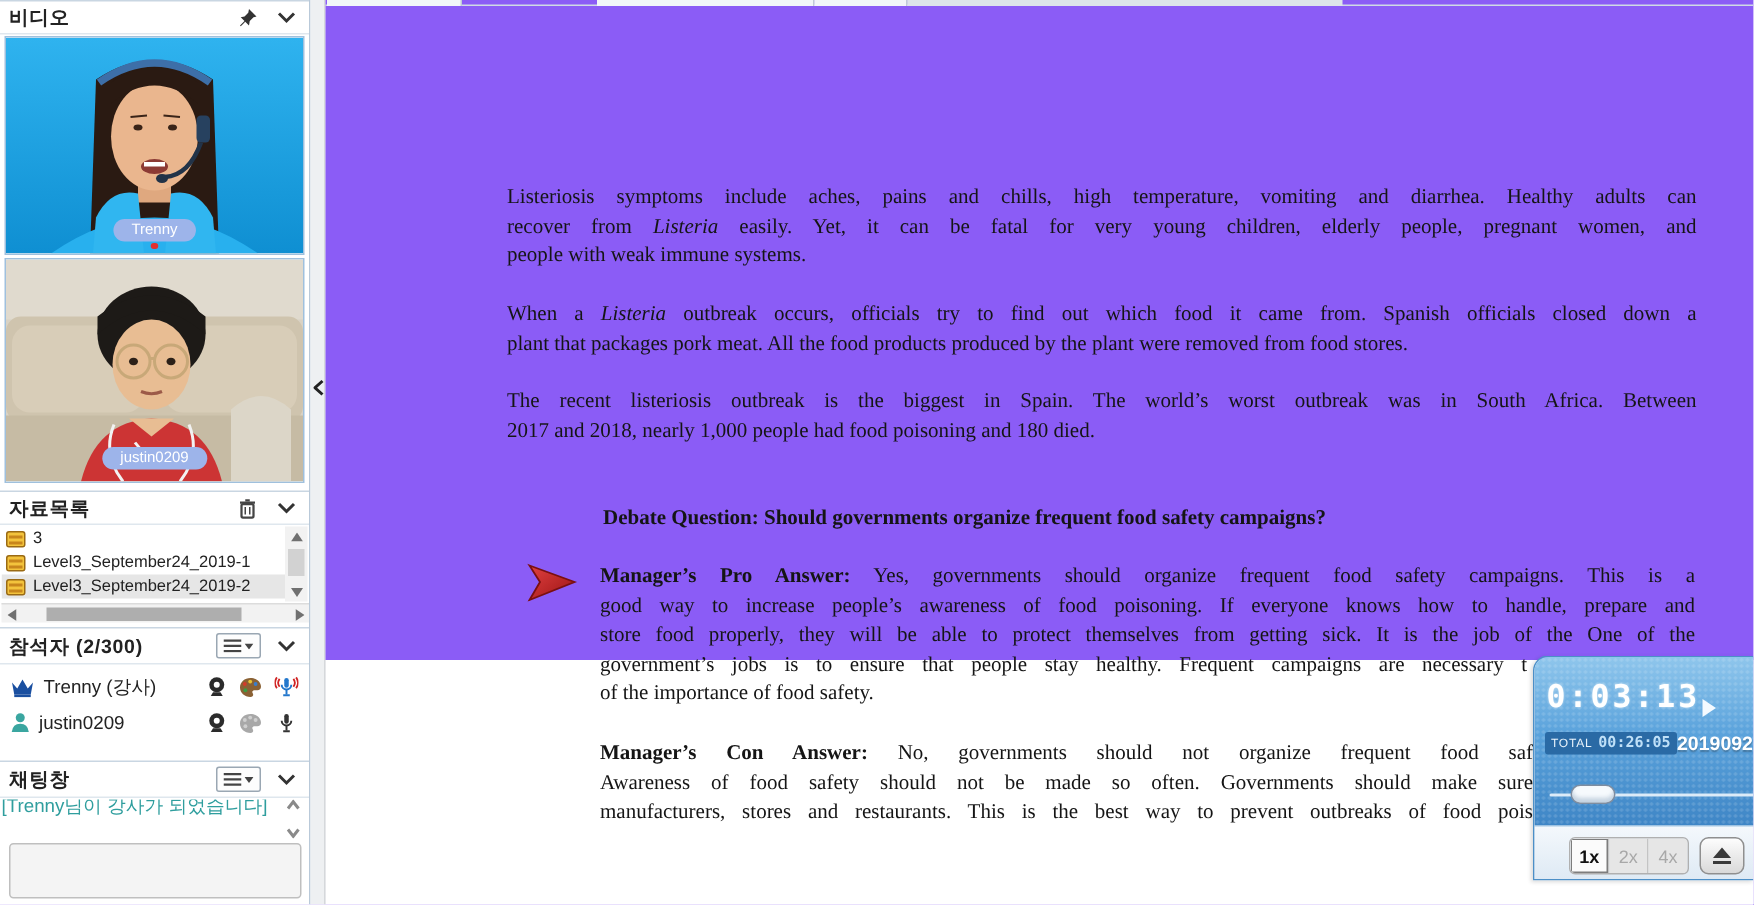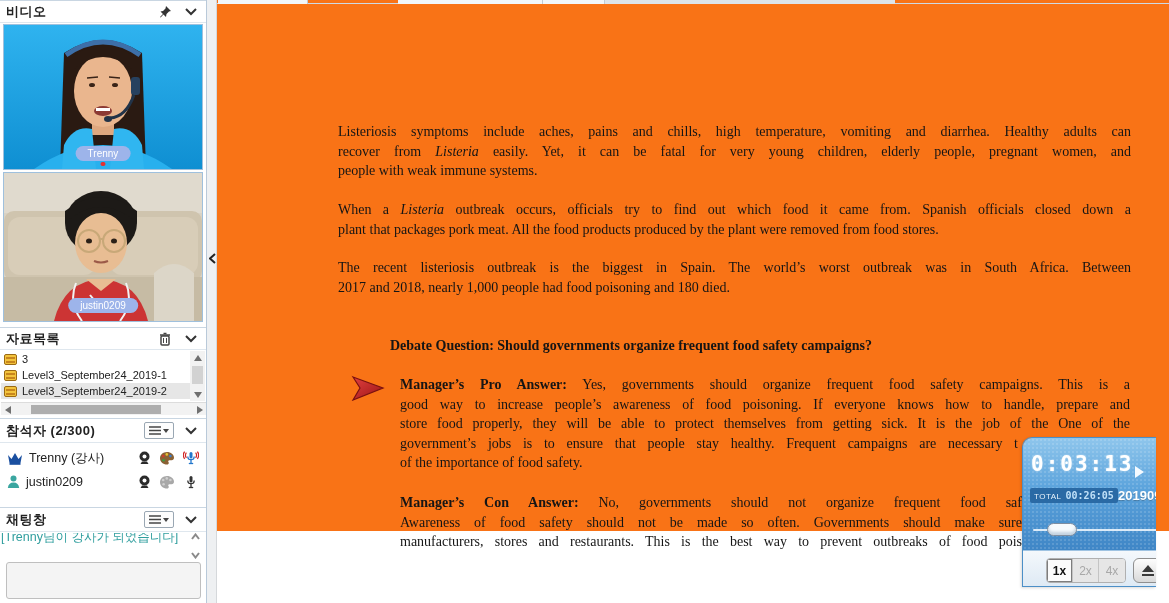--- a/index.html
+++ b/index.html
@@ -55,44 +55,44 @@
   .chat-input { position:absolute; left:6px; top:562px; width:195px; height:37px;
                 background:#f4f4f4; border:1px solid #bfbfbf; border-radius:3px; }
 
   
   #divider { position:absolute; left:207px; top:0; width:10px; height:603px; background:#eef0f2;
              border-right:1px solid #d5d8db; }
   #collapse-handle { position:absolute; left:0; top:248px; width:10px; height:20px;
                      display:flex; align-items:center; justify-content:center; cursor:pointer; }
 
   
-  #main { position:absolute; left:217px; top:0; width:952px; height:531px; background:#f97316; }
+  #main { position:absolute; left:217px; top:0; width:952px; height:440px; background:#8b5cf6; }
   .top-strip { position:absolute; left:0; top:0; width:952px; height:4px; border-bottom:1px solid #cfdae4; }
   .top-seg { position:absolute; top:0; height:4px; }
 
   .doc { font-family:"Liberation Serif", serif; font-size:14px; color:#151515; }
   .doc .line { height:19.5px; line-height:19.5px; white-space:nowrap; }
   .doc .jline { white-space:normal; text-align:justify; text-align-last:justify; }
   .b { font-weight:bold; }
   .i { font-style:italic; }
 
   .blk { position:absolute; }
   #p1 { left:121px; top:122px; width:793px; }
   #p2 { left:121px; top:200px; width:793px; }
   #p3 { left:121px; top:258px; width:793px; }
-  #debate { left:173px; top:336px; width:740px; }
+  #debate { left:185px; top:336px; width:740px; }
   #pro { left:183px; top:375px; width:730px; }
   #con { left:183px; top:493px; width:730px; }
   .frag { width:622px; }
   #pro .frag { width:618px; }
 
   #laser-arrow { position:absolute; left:134px; top:375px; width:34px; height:26px; }
 
   
-  #player { position:absolute; left:1022px; top:437px; width:134px; height:150px;
+  #player { position:absolute; left:1022px; top:437px; width:147px; height:150px;
             border:1px solid #4c8fc7; border-right:none; border-radius:10px 0 0 0;
             overflow:hidden; z-index:10; box-shadow:-1px 1px 3px rgba(0,0,0,.15); }
   #player-display { position:absolute; left:0; top:0; width:147px; height:112px;
       background:
         radial-gradient(rgba(255,255,255,.14) 1px, transparent 1.2px) 0 0/4px 4px,
         linear-gradient(180deg,#8fc6ec 0%, #5ba3dc 45%, #3f86c6 100%); }
   .lcd { position:absolute; left:8px; top:14px; font-family:"DejaVu Sans Mono", monospace;
          font-weight:bold; font-size:21px; color:#fff; letter-spacing:2px;
          text-shadow:0 0 2px rgba(255,255,255,.6); }
   .play-tri { position:absolute; left:112px; top:28px; width:0; height:0;

